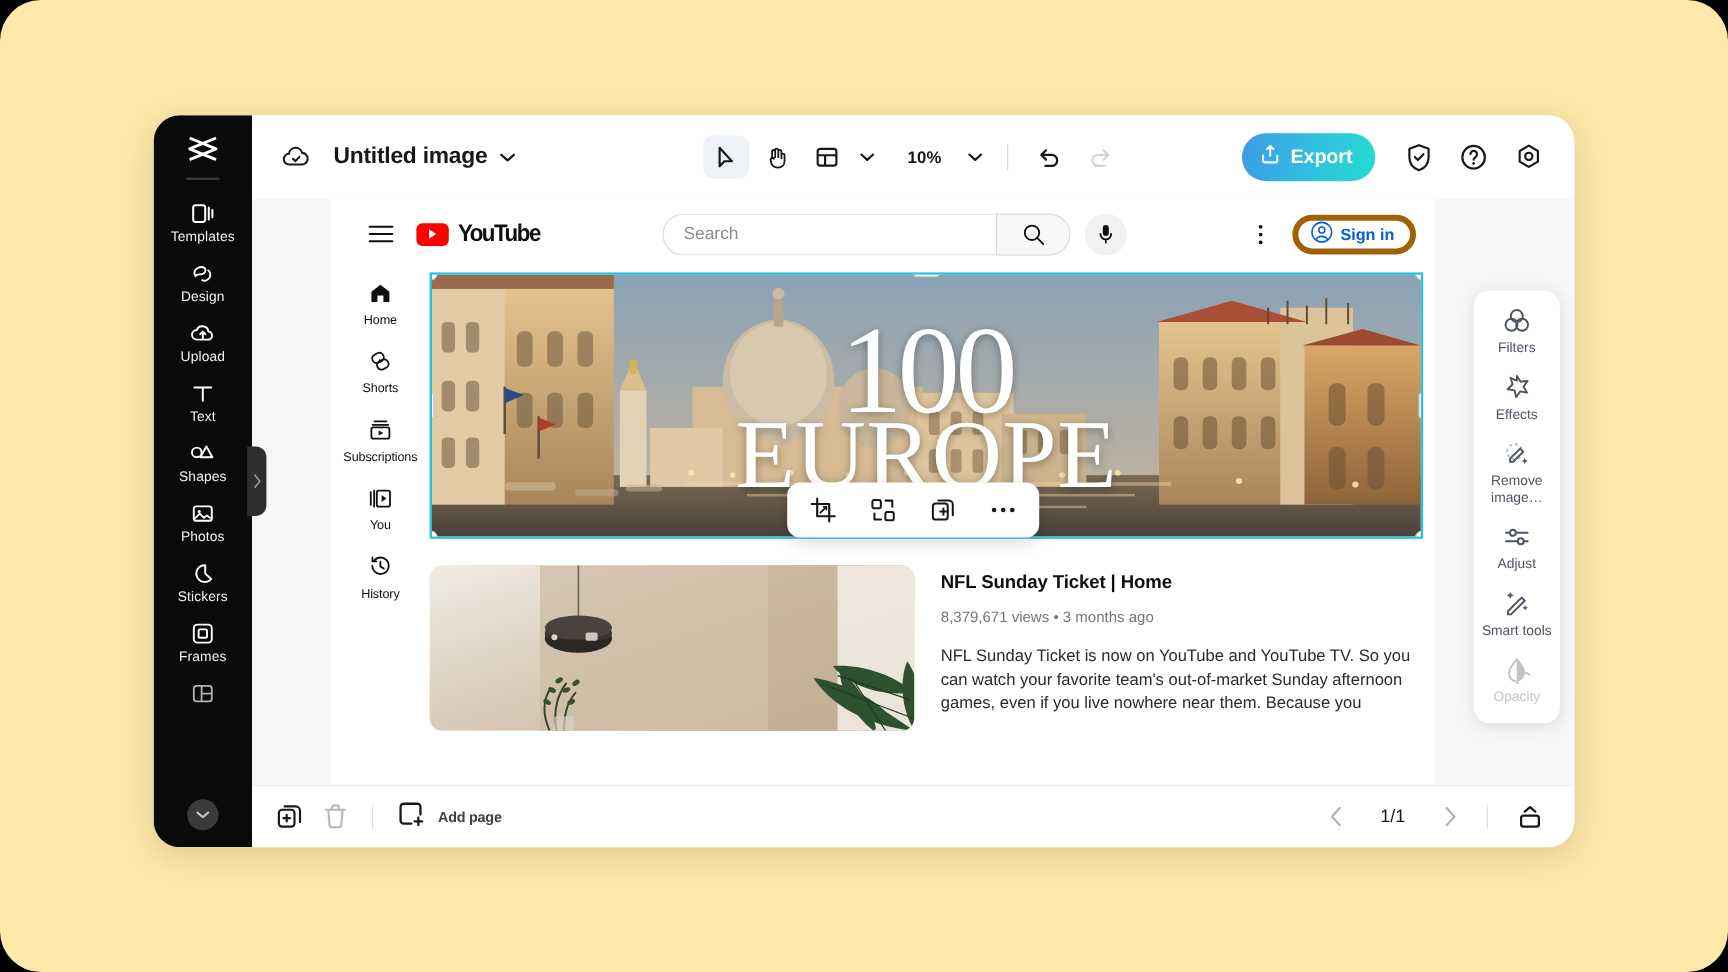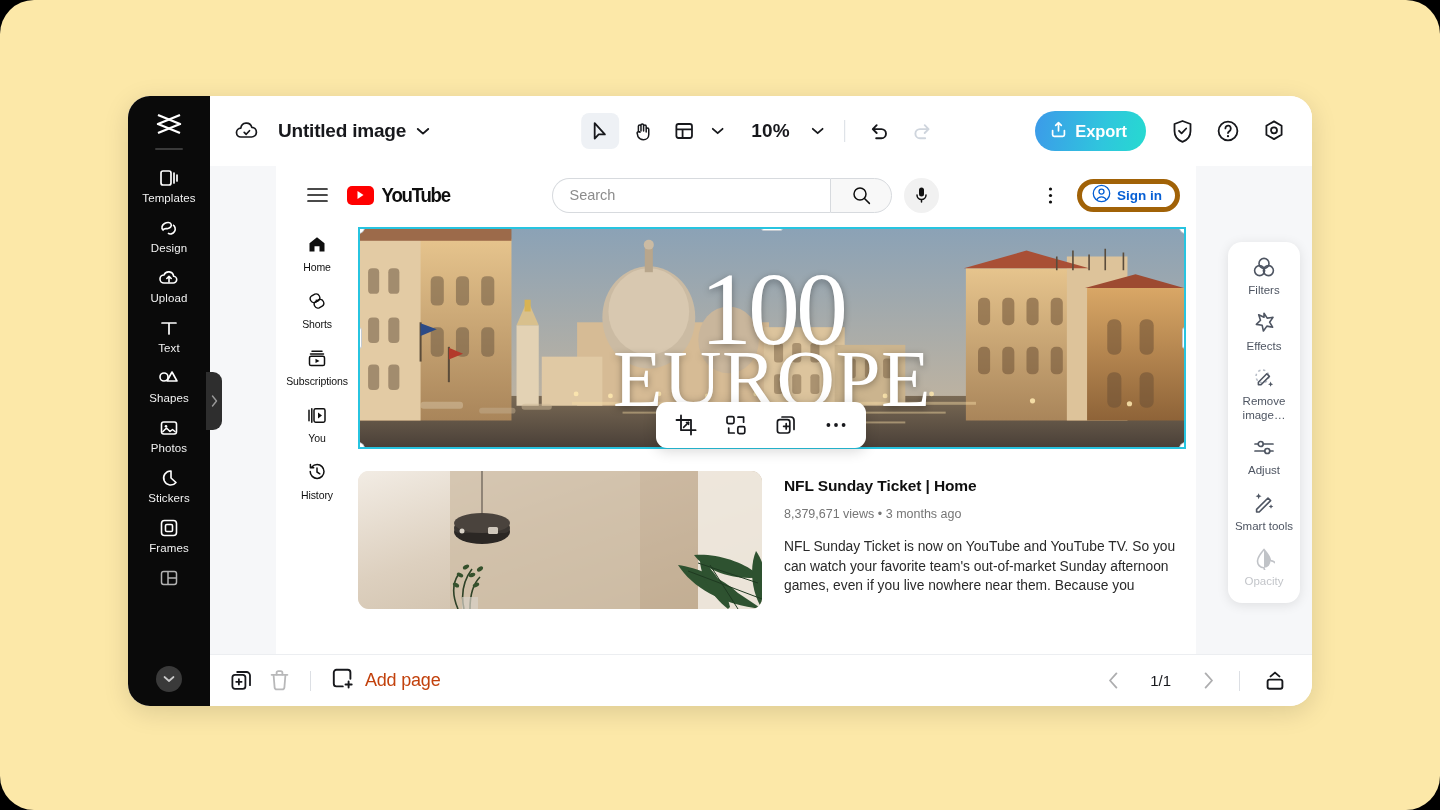--- a/index.html
+++ b/index.html
@@ -93,21 +93,21 @@
     display: flex; align-items: center; gap: 4px;
   }
   .tb-btn {
     width: 38px; height: 36px; border-radius: 8px;
     display: flex; align-items: center; justify-content: center;
     cursor: pointer;
   }
   .tb-btn.active { background: #eef1f5; }
   .tb-chev { width: 20px; display:flex; align-items:center; justify-content:center; cursor:pointer; }
   .tb-zoom {
-    font-size: 19px; font-weight: 600; color: #17181c;
+    font-size: 14px; font-weight: 600; color: #17181c;
     margin-left: 20px; letter-spacing: .2px; cursor: pointer;
   }
   .tb-sep { width: 1px; height: 22px; background: #d9dde3; margin: 0 12px; }
 
   .tb-right {
     margin-left: auto; display: flex; align-items: center; gap: 2px;
   }
   .export-btn {
     height: 40px; padding: 0 19px 0 15px;
     border-radius: 20px;
@@ -314,21 +314,21 @@
     width: 38px; height: 38px; border-radius: 8px;
     display: flex; align-items: center; justify-content: center;
     cursor: pointer;
   }
   .bb-btn.dim { opacity: .3; }
   .bb-sep { width: 1px; height: 20px; background: #dcdfe4; margin: 0 12px; }
   .bb-add {
     display: flex; align-items: center; gap: 11px;
     cursor: pointer; padding: 0 8px;
   }
-  .bb-add .lb { font-size: 18px; font-weight: 400; color: #c2410c; letter-spacing: -.2px;}
+  .bb-add .lb { font-size: 12px; font-weight: 700; color: #404040; letter-spacing: -.2px;}
   .bb-right { margin-left: auto; display: flex; align-items: center; gap: 4px; }
   .bb-page { font-size: 15px; font-weight: 400; color: #17181c; padding: 0 18px; }
   .bb-nav { width: 30px; height: 30px; display:flex;align-items:center;justify-content:center; cursor:pointer; opacity:.35;}
 </style>
 </head>
 <body>
 
 <div id="page">
   <div id="app">
 

